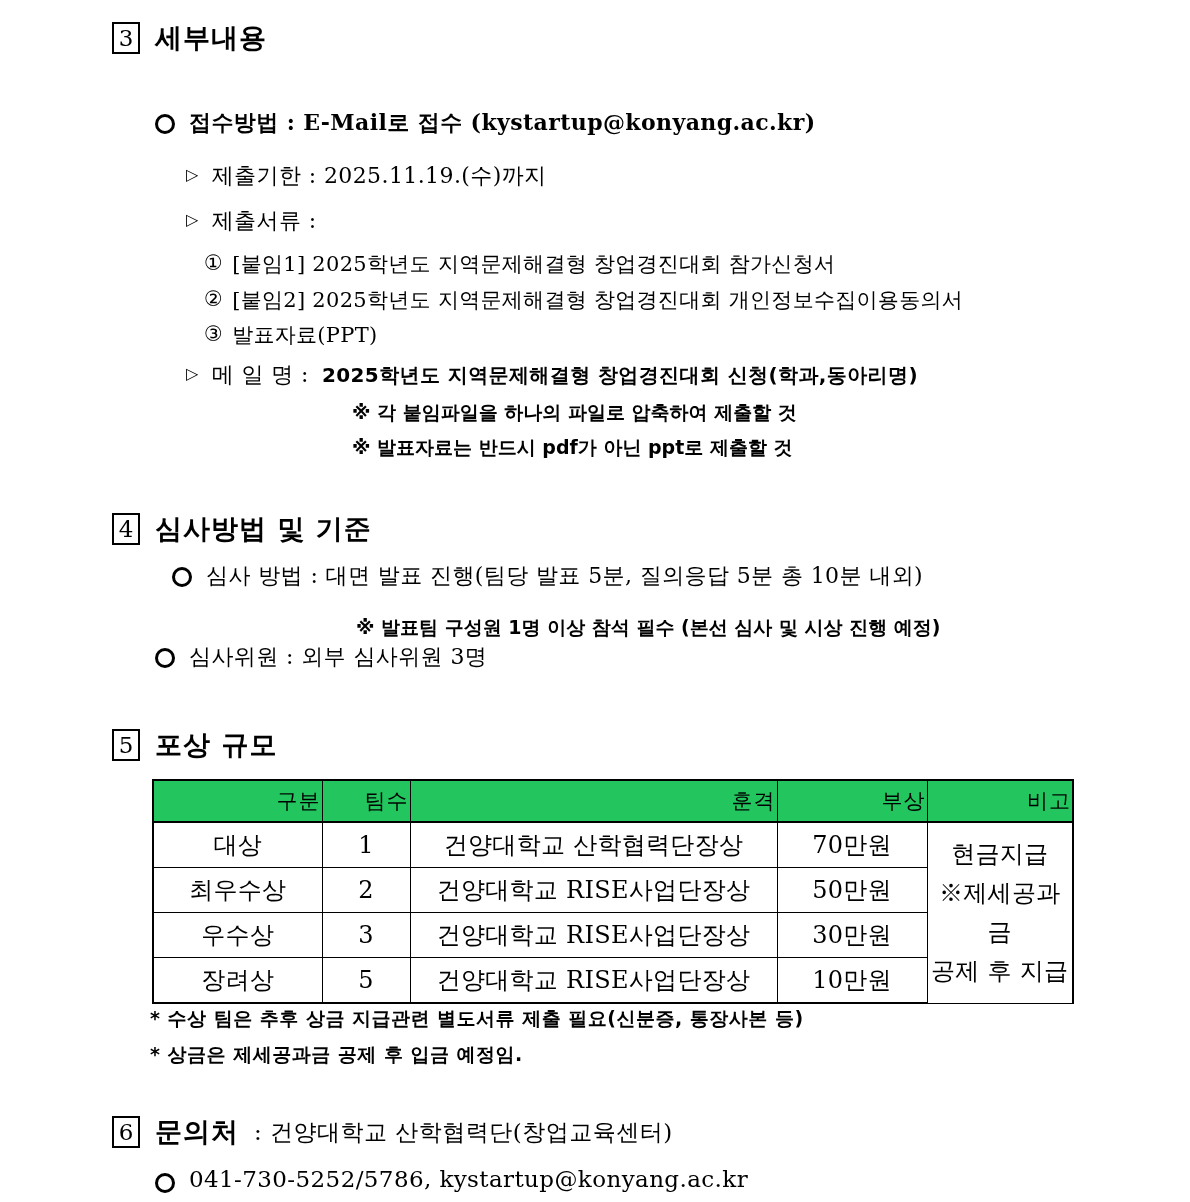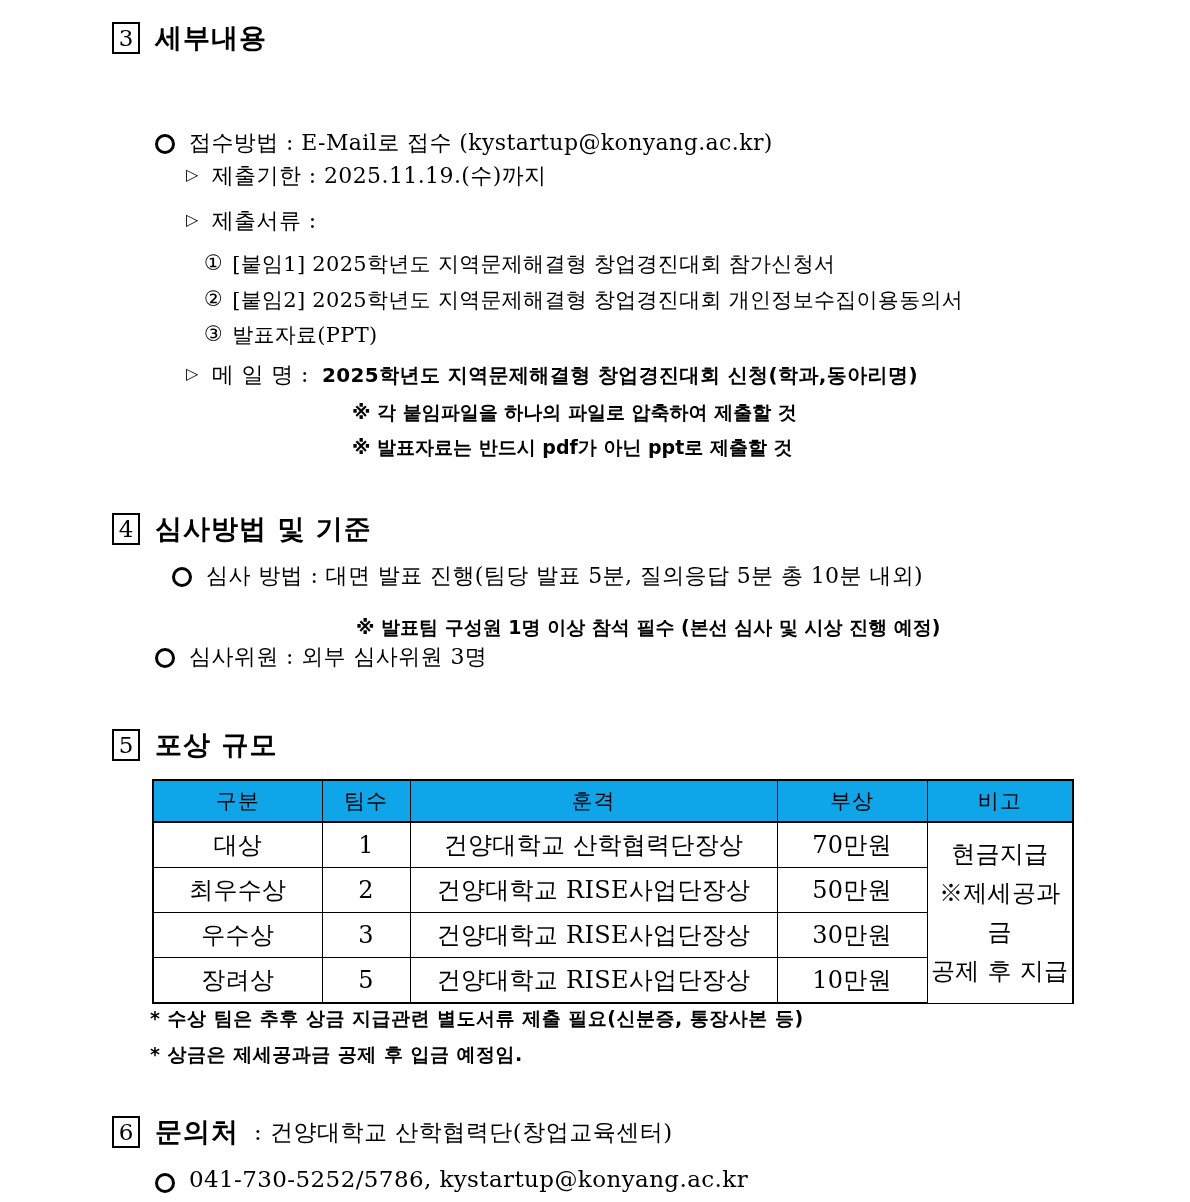--- a/index.html
+++ b/index.html
@@ -36,23 +36,24 @@
   .note{position:absolute;font-family:"DejaVu Sans","Liberation Sans",sans-serif;
         font-weight:bold;font-size:19px;letter-spacing:0;white-space:nowrap;}
   .footnote{position:absolute;font-family:"DejaVu Sans","Liberation Sans",sans-serif;
         font-weight:bold;font-size:19px;letter-spacing:0.5px;white-space:nowrap;}
 
   .mail-value{font-family:"DejaVu Sans","Liberation Sans",sans-serif;font-weight:bold;font-size:20px;margin-top:2px;}
 
   
   .awards-table{position:absolute;left:152px;top:779px;border-collapse:collapse;table-layout:fixed;width:920px;}
   .awards-table th{
-    background:#0ea5e9;height:38px;font-weight:normal;font-size:21px;
+    background:#22c55e;height:38px;font-weight:normal;font-size:21px;
     border:1px solid #000;border-top:2px solid #000;border-bottom:2px solid #000;
     letter-spacing:1px;
+    text-align:right;
   }
   .awards-table th:first-child{border-left:2px solid #000;}
   .awards-table th:last-child{border-right:2px solid #000;}
   .awards-table td{
     height:42px;text-align:center;font-size:24px;border:1px solid #000;letter-spacing:0.3px;
   }
   .awards-table td.first{border-left:2px solid #000;}
   .awards-table td.last{border-right:2px solid #000;}
   .awards-table tr:last-child td{border-bottom:2px solid #000;}
   .remark-cell{vertical-align:middle;line-height:1.62;font-size:20px;}
@@ -61,21 +62,21 @@
 <body>
 
 <div class="page">
 
   <div class="sec-heading" style="left:112px;top:20px;">
     <span class="sec-num">3</span>
     <span class="sec-title">세부내용</span>
   </div>
 
 
-  <div class="b-line" style="left:155px;top:128px;">
+  <div class="b-line" style="left:155px;top:108px;font-weight:bold;">
     <span class="ring"></span>
     <span>접수방법 : E-Mail로 접수 (kystartup@konyang.ac.kr)</span>
   </div>
 
   <div class="t-line" style="left:186px;top:161px;">
     <span class="tri">▷</span>
     <span>제출기한 : 2025.11.19.(수)까지</span>
   </div>
 
   <div class="t-line" style="left:186px;top:206px;">

